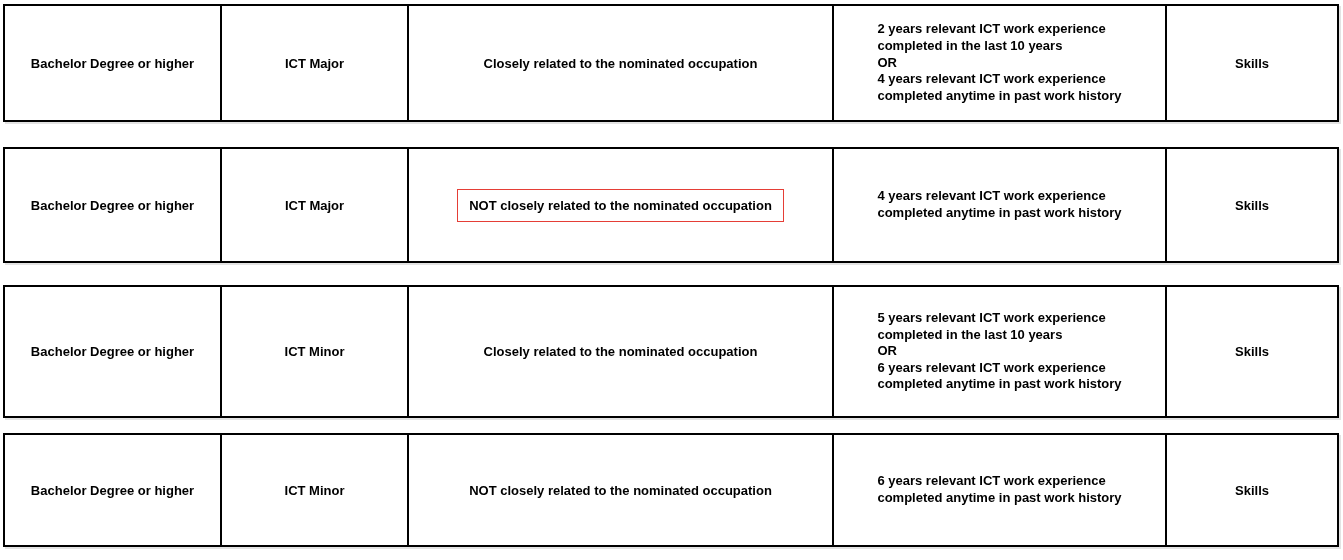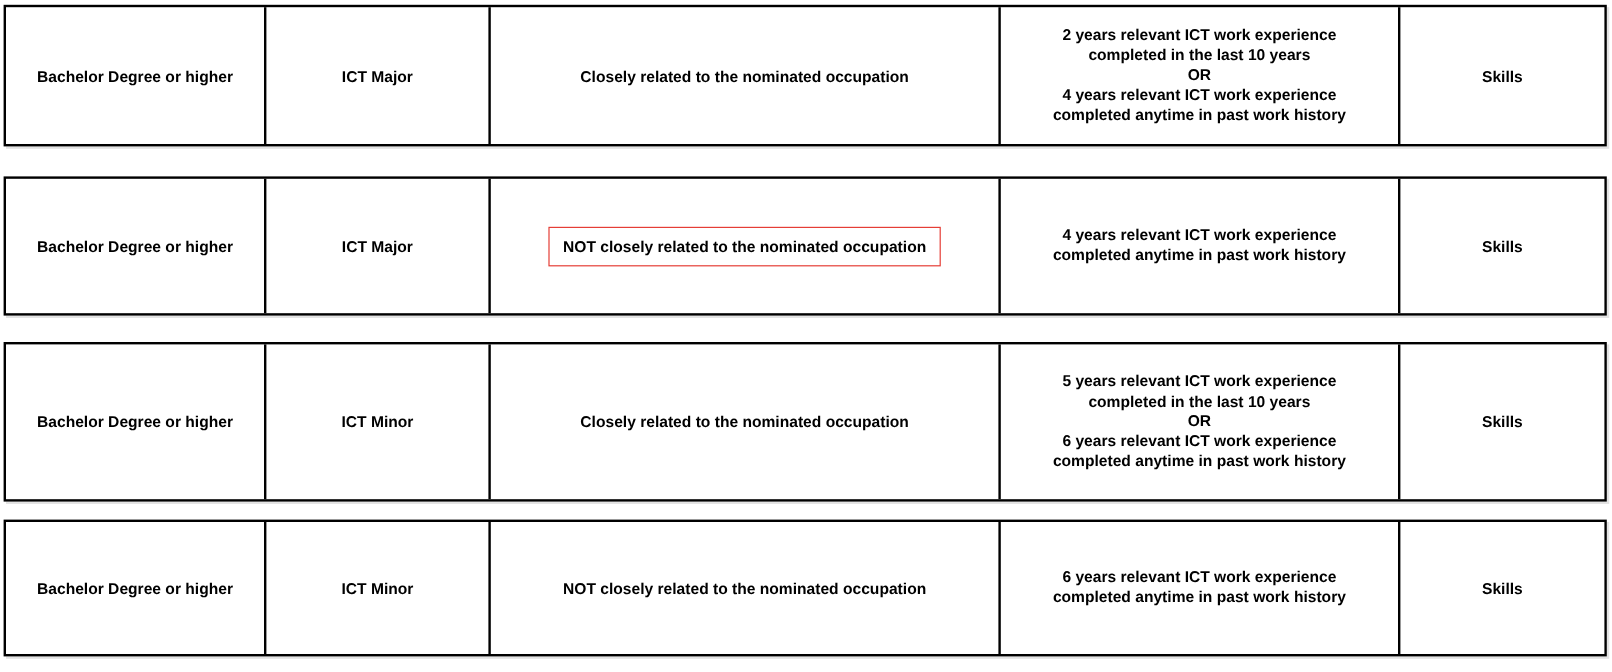--- a/index.html
+++ b/index.html
@@ -30,21 +30,21 @@
   }
   .t1 { top: 4px;   height: 118px; }
   .t2 { top: 147px; height: 116px; }
   .t3 { top: 285px; height: 133px; }
   .t4 { top: 433px; height: 114px; }
   .cell {
     border-left: 2px solid #000000;
     display: flex;
     align-items: center;
     justify-content: center;
-    text-align: center;
+    text-align: left;
     padding: 4px 10px;
     box-sizing: border-box;
     overflow: hidden;
   }
   .cell:first-child { border-left: none; }
   .c-exp {
     white-space: pre-line;
     line-height: 1.28;
   }
   .not-kw { }

